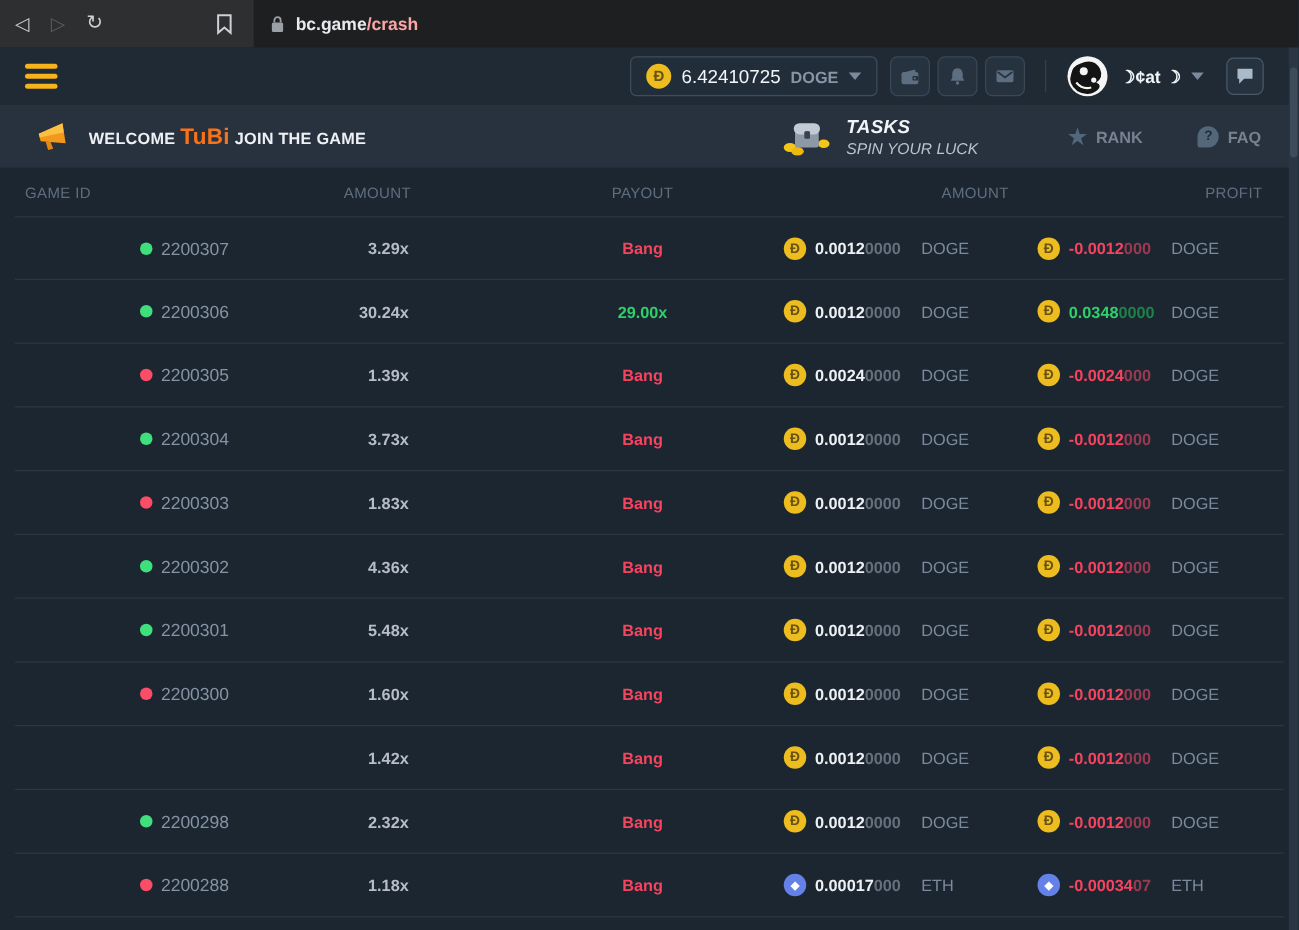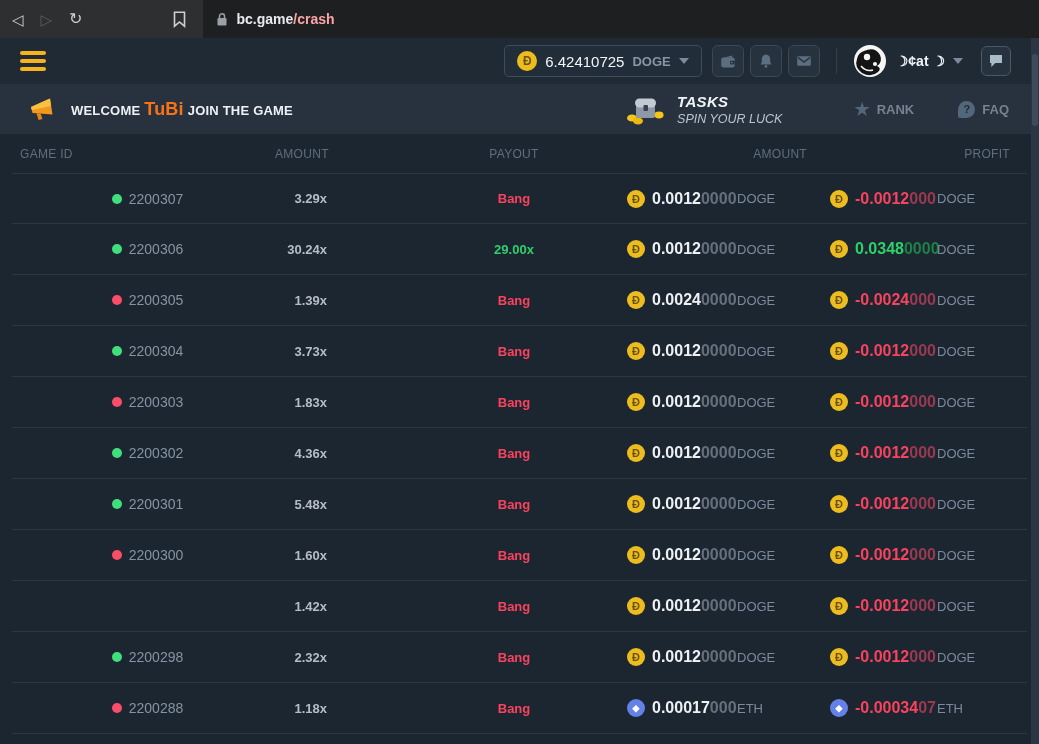--- a/index.html
+++ b/index.html
@@ -71,21 +71,21 @@
   .dot { width:10px; height:10px; border-radius:50%; margin-right:7px; }
   .dot.green { background:#3fe07c; }
   .dot.red { background:#fb4d67; }
   .idtext { font-size:14px; color:#8593a3; }
   .c-result { grid-column:2; text-align:right; font-size:13px; font-weight:bold; color:#b5bdc6; }
   .c-payout { grid-column:4; text-align:center; font-size:13px; font-weight:bold; }
   .payout.loss { color:#f8435f; }
   .payout.win { color:#2ed06a; }
   .c-amount { grid-column:5; display:flex; align-items:center; gap:7px; padding-left:8px; }
   .c-profit { grid-column:7; display:flex; align-items:center; gap:7px; padding-left:23px; }
-  .val { font-size:16px; font-weight:bold; white-space:nowrap; }
+  .val { font-size:13px; font-weight:bold; white-space:nowrap; }
   .v-main { color:#eef1f4; }
   .v-zeros { color:#666f7c; }
   .v-main.neg { color:#f8435f; } .v-zeros.neg { color:#9a3950; }
   .v-main.pos { color:#2ed06a; } .v-zeros.pos { color:#1e8148; }
   .c-cur { grid-column:6; padding-left:20px; font-size:13px; color:#7b8a9c; }
   .c-cur2 { grid-column:8; padding-left:15px; }
   
   .scroll-strip { position:absolute; right:0; top:38px; bottom:0; width:8px; background:#2a3644; }
   .scroll-thumb { position:absolute; top:16px; left:1px; width:6px; height:72px; border-radius:3px; background:#3e4b5a; }
   svg { display:block; }

